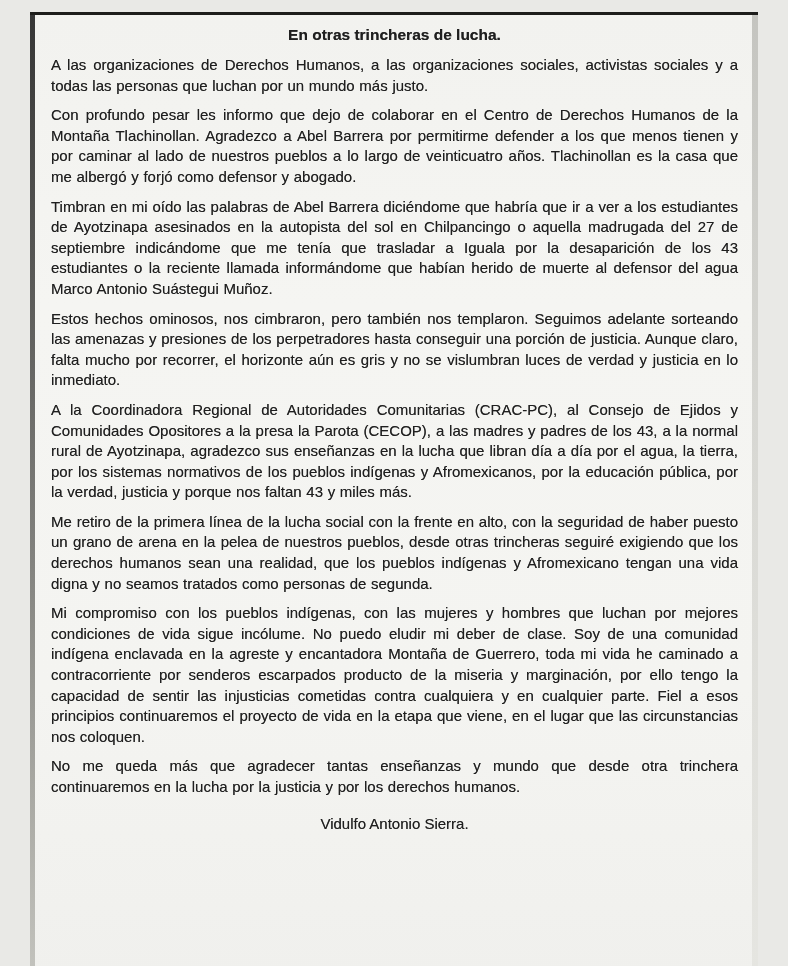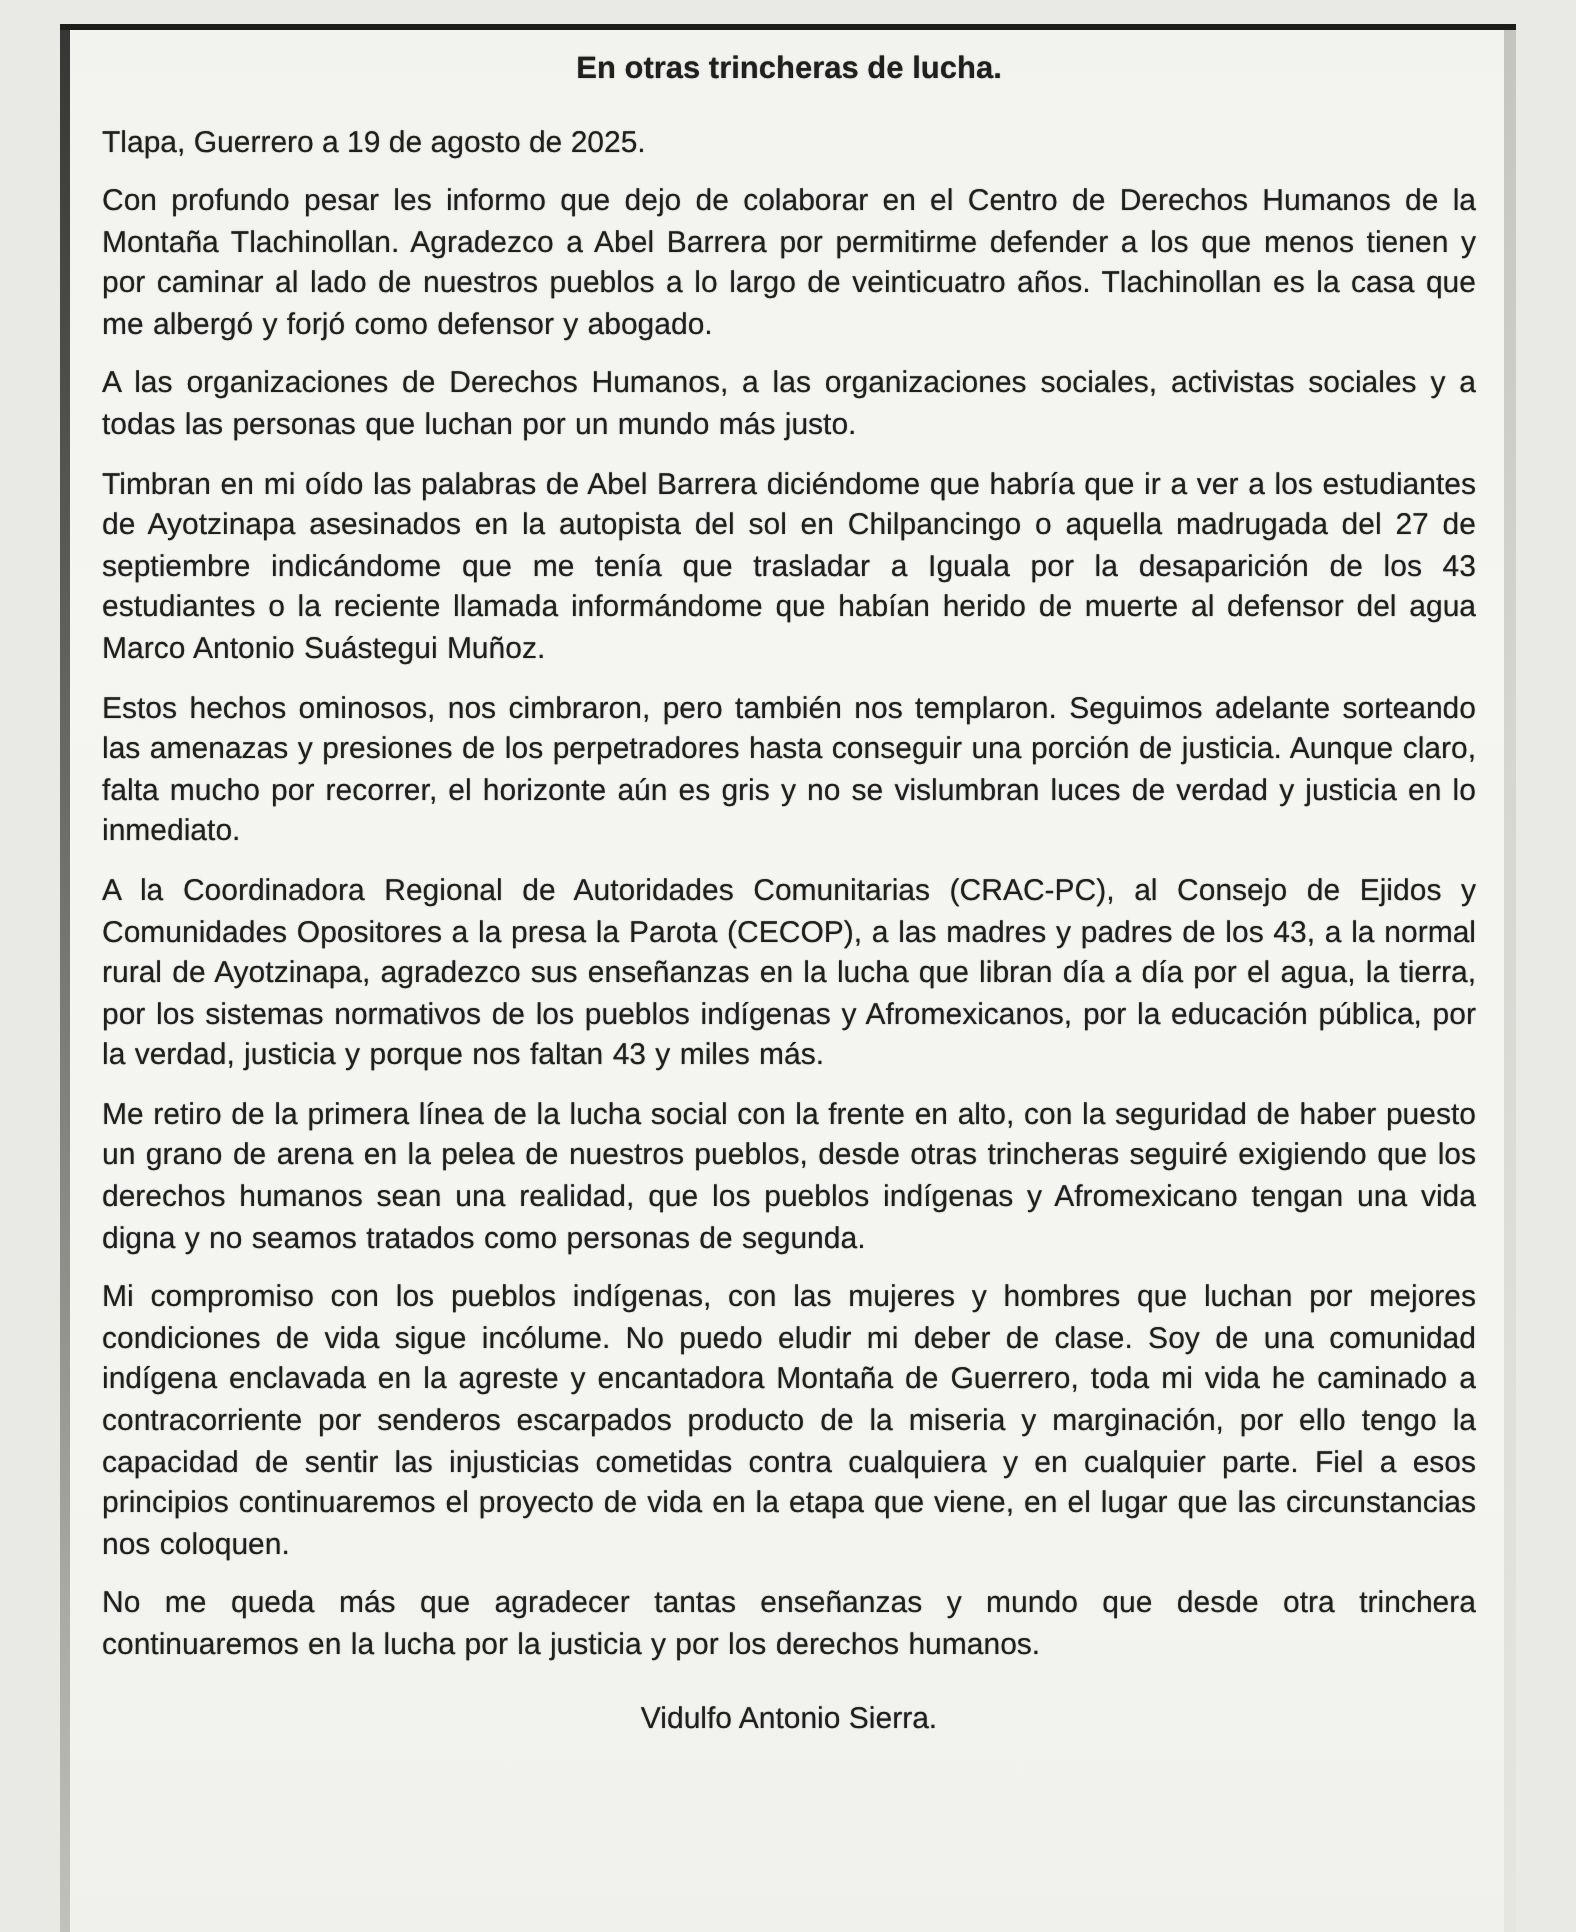--- a/index.html
+++ b/index.html
@@ -77,24 +77,23 @@
     line-height: 21px;
     text-shadow: 0 0 0.6px rgba(20,20,20,0.6);
   }
 </style>
 </head>
 <body>
 
 <div class="scan-page">
   <div class="letter">
     <h1 class="letter-title">En otras trincheras de lucha.</h1>
-    <p class="dateline">Tlapa, Guerrero a 19 de agosto de 2025.</p>
     <div class="body-paragraphs" id="paragraphs">
+        <p>A las organizaciones de Derechos Humanos, a las organizaciones sociales, activistas sociales y a todas las personas que luchan por un mundo más justo.</p>
         <p>Con profundo pesar les informo que dejo de colaborar en el Centro de Derechos Humanos de la Montaña Tlachinollan. Agradezco a Abel Barrera por permitirme defender a los que menos tienen y por caminar al lado de nuestros pueblos a lo largo de veinticuatro años. Tlachinollan es la casa que me albergó y forjó como defensor y abogado.</p>
-        <p>A las organizaciones de Derechos Humanos, a las organizaciones sociales, activistas sociales y a todas las personas que luchan por un mundo más justo.</p>
         <p>Timbran en mi oído las palabras de Abel Barrera diciéndome que habría que ir a ver a los estudiantes de Ayotzinapa asesinados en la autopista del sol en Chilpancingo o aquella madrugada del 27 de septiembre indicándome que me tenía que trasladar a Iguala por la desaparición de los 43 estudiantes o la reciente llamada informándome que habían herido de muerte al defensor del agua Marco Antonio Suástegui Muñoz.</p>
         <p>Estos hechos ominosos, nos cimbraron, pero también nos templaron. Seguimos adelante sorteando las amenazas y presiones de los perpetradores hasta conseguir una porción de justicia. Aunque claro, falta mucho por recorrer, el horizonte aún es gris y no se vislumbran luces de verdad y justicia en lo inmediato.</p>
         <p>A la Coordinadora Regional de Autoridades Comunitarias (CRAC-PC), al Consejo de Ejidos y Comunidades Opositores a la presa la Parota (CECOP), a las madres y padres de los 43, a la normal rural de Ayotzinapa, agradezco sus enseñanzas en la lucha que libran día a día por el agua, la tierra, por los sistemas normativos de los pueblos indígenas y Afromexicanos, por la educación pública, por la verdad, justicia y porque nos faltan 43 y miles más.</p>
         <p>Me retiro de la primera línea de la lucha social con la frente en alto, con la seguridad de haber puesto un grano de arena en la pelea de nuestros pueblos, desde otras trincheras seguiré exigiendo que los derechos humanos sean una realidad, que los pueblos indígenas y Afromexicano tengan una vida digna y no seamos tratados como personas de segunda.</p>
         <p>Mi compromiso con los pueblos indígenas, con las mujeres y hombres que luchan por mejores condiciones de vida sigue incólume. No puedo eludir mi deber de clase. Soy de una comunidad indígena enclavada en la agreste y encantadora Montaña de Guerrero, toda mi vida he caminado a contracorriente por senderos escarpados producto de la miseria y marginación, por ello tengo la capacidad de sentir las injusticias cometidas contra cualquiera y en cualquier parte. Fiel a esos principios continuaremos el proyecto de vida en la etapa que viene, en el lugar que las circunstancias nos coloquen.</p>
         <p>No me queda más que agradecer tantas enseñanzas y mundo que desde otra trinchera continuaremos en la lucha por la justicia y por los derechos humanos.</p>
       </div>
     <p class="signature">Vidulfo Antonio Sierra.</p>
   </div>
 </div>

